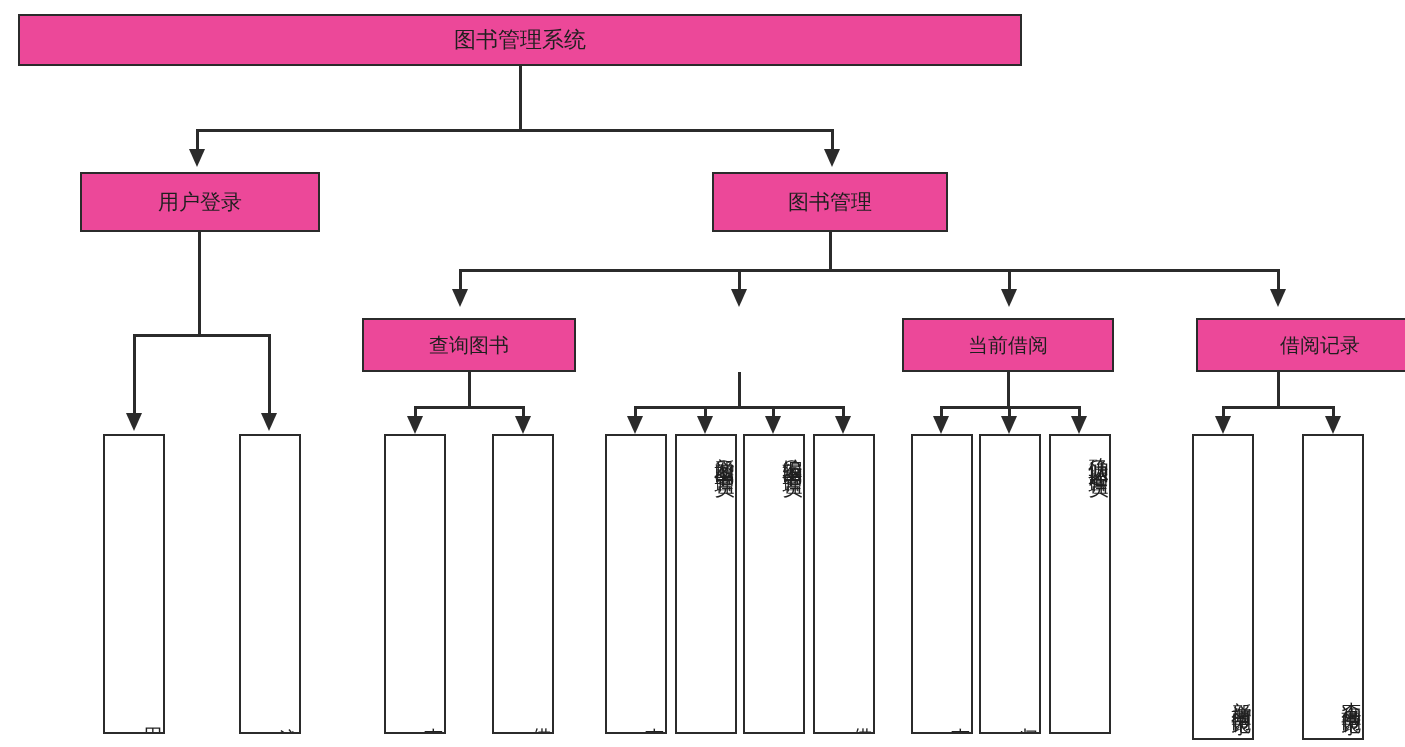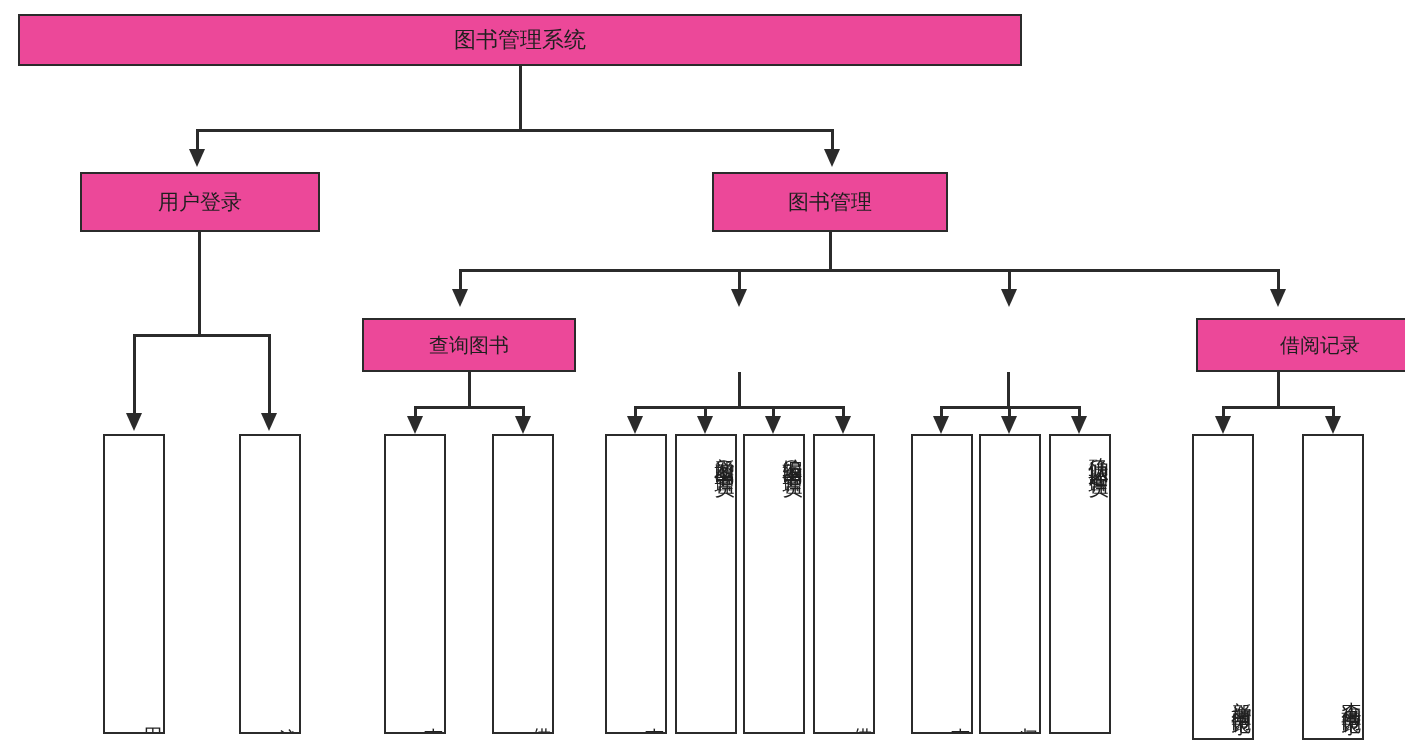--- a/index.html
+++ b/index.html
@@ -114,20 +114,21 @@
   <div class="vline" style="left:738px; top:269px; height:22px;"></div>
   <div class="arrow" style="left:731px; top:289px;"></div>
   <div class="vline" style="left:1008px; top:269px; height:22px;"></div>
   <div class="arrow" style="left:1001px; top:289px;"></div>
   <div class="vline" style="left:1277px; top:269px; height:22px;"></div>
   <div class="arrow" style="left:1270px; top:289px;"></div>
 
   <div class="box lvl2" style="left:362px; top:318px; width:214px; height:54px;">查询图书</div>
 
 
+  <div class="box lvl2" style="left:902px; top:318px; width:212px; height:54px;">当前借阅</div>
 
   <div class="box lvl2" style="left:1172px; top:318px; width:248px; height:54px;margin-left:24px;">借阅记录</div>
 
   <div class="vline" style="left:468px; top:372px; height:36px;"></div>
   <div class="hline" style="left:414px; top:406px; width:110px;"></div>
   <div class="vline" style="left:414px; top:406px; height:12px;"></div>
   <div class="arrow" style="left:407px; top:416px;"></div>
   <div class="vline" style="left:522px; top:406px; height:12px;"></div>
   <div class="arrow" style="left:515px; top:416px;"></div>
 

